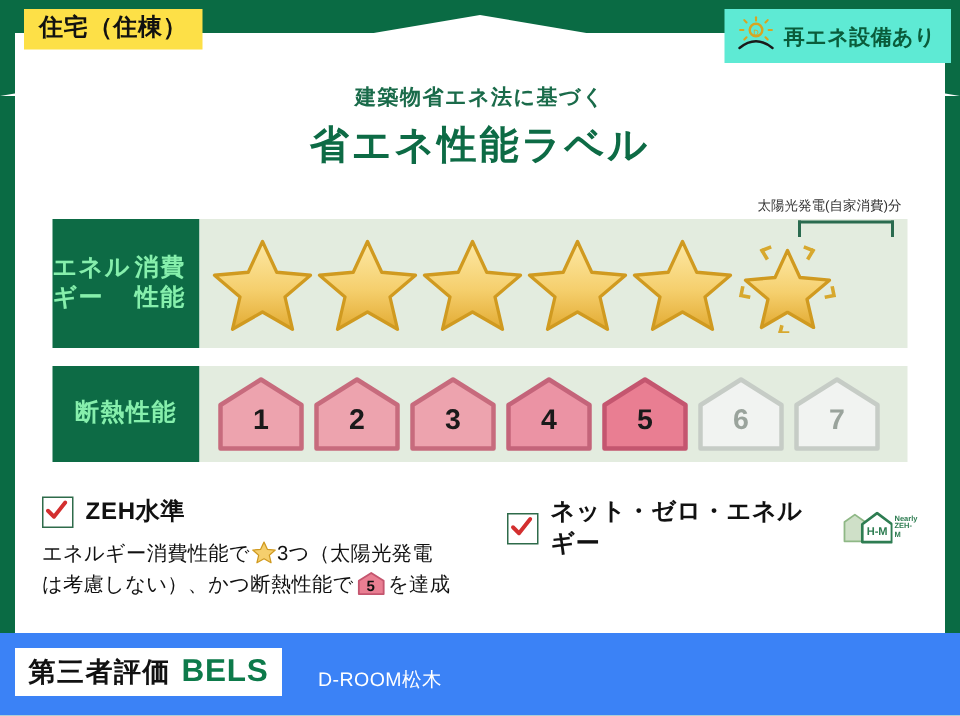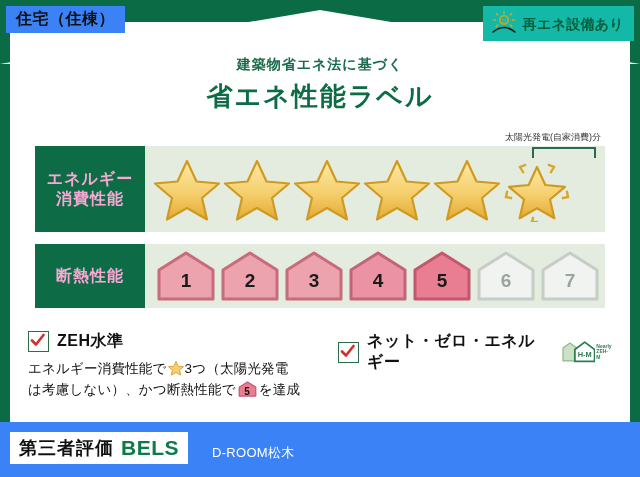--- a/index.html
+++ b/index.html
@@ -19,31 +19,31 @@
   .topband{
     position:absolute;left:0;top:0;width:640px;height:46px;
     background:#0a6b44;
   }
   .chevron{
     position:absolute;left:0;top:0;width:640px;height:64px;
     overflow:hidden;
   }
   .chevron svg{display:block;}
   .tag-left{
-    position:absolute;left:6px;top:6px;
-    background:#3b82f6;
+    position:absolute;left:16px;top:6px;
+    background:#fde047;
     padding:5px 10px 6px 10px;
     font-size:16px;font-weight:bold;color:#111;
     letter-spacing:0.5px;
     line-height:1;
     z-index:5;
   }
   .tag-right{
     position:absolute;right:6px;top:6px;
-    background:#14b8a6;
+    background:#5eead4;
     padding:4px 10px 4px 8px;
     display:flex;align-items:center;gap:6px;
     z-index:5;
     line-height:1;
   }
   .tag-right .txt{font-size:14px;font-weight:bold;color:#0a5c3b;letter-spacing:0.3px;}
   
   .card{
     position:absolute;left:10px;top:22px;
     width:620px;height:400px;
@@ -62,23 +62,23 @@
     font-size:26px;font-weight:bold;color:#0d6b45;letter-spacing:2px;
   }
   
   .row{
     position:absolute;left:25px;
     display:flex;align-items:stretch;
   }
   .row-energy{top:124px;width:570px;height:86px;}
   .row-insul{top:222px;width:570px;height:64px;}
   .rowlabel{
-    background:#0d6b45;color:#f9a8d4;
-    width:110px;
-    display:flex;flex-direction:column;align-items:center;justify-content:center;
+    background:#0d6b45;color:#86efac;
+    width:98px;
+    display:flex;flex-direction:row;align-items:center;justify-content:center;
     font-size:16px;font-weight:bold;letter-spacing:1px;line-height:1.25;
     flex:none;
   }
   .rowbody{
     flex:1;background:#e3ecdf;
     position:relative;
     display:flex;align-items:center;
   }
   .stars{display:flex;align-items:center;gap:2px;padding-left:8px;}
   .star{width:68px;height:66px;flex:none;}

